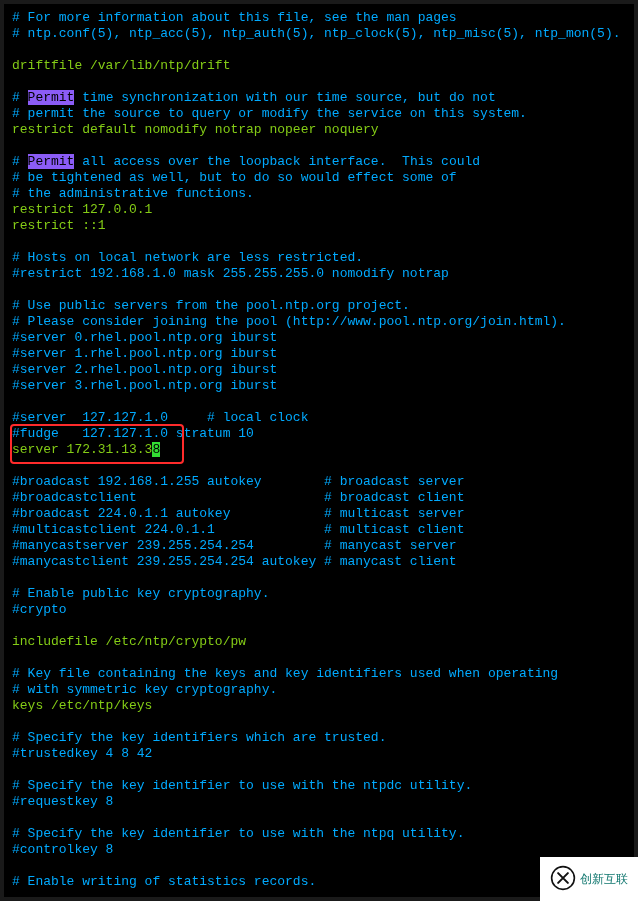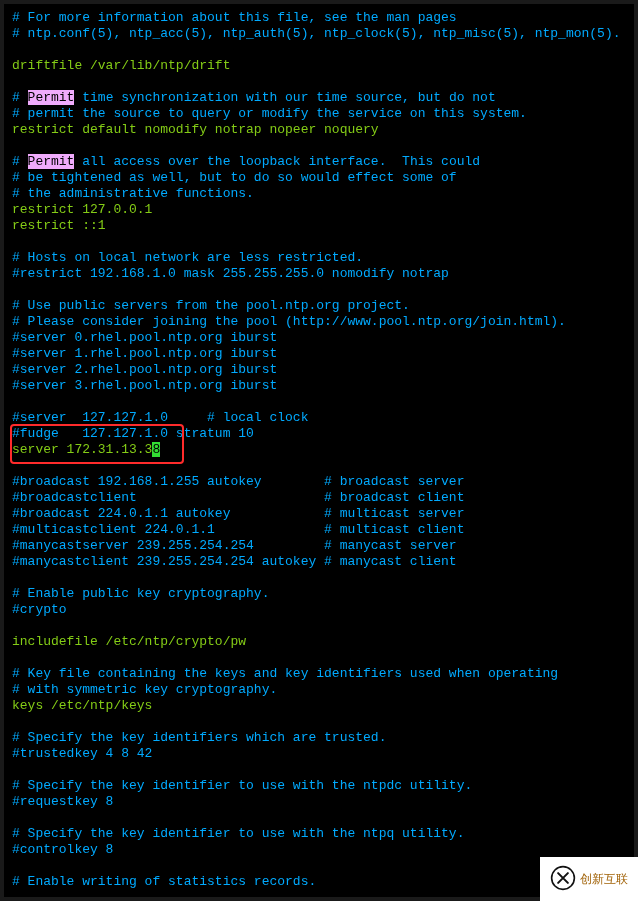--- a/index.html
+++ b/index.html
@@ -19,21 +19,21 @@
     height: 893px;
     margin: 4px;
     padding: 6px 3px 4px 8px;
     box-sizing: border-box;
     line-height: 16px;
     white-space: pre;
     position: relative;
   }
   .comment { color: #00aaff; }
   .code { color: #84cc16; }
-  .hl { background: #f0abfc; color: #000; }
+  .hl { background: #8b5cf6; color: #000; }
   .redbox {
     position: absolute;
     border: 2px solid #ff2b2b;
     border-radius: 4px;
     pointer-events: none;
   }
   .cursor {
     background: #33dd33;
     color: #000;
   }
@@ -43,21 +43,21 @@
     bottom: 0;
     width: 98px;
     height: 44px;
     background: #fff;
     display: flex;
     align-items: center;
     justify-content: center;
     gap: 4px;
     font-family: "Microsoft YaHei", sans-serif;
     font-size: 12px;
-    color: #a16207;
+    color: #0f766e;
     font-weight: 500;
   }
   .watermark svg { width: 26px; height: 26px; }
 </style>
 </head>
 <body>
 
 <div class="terminal" id="term"><div class="comment" style="height: 16px;"># For more information about this file, see the man pages</div><div class="comment" style="height: 16px;"># ntp.conf(5), ntp_acc(5), ntp_auth(5), ntp_clock(5), ntp_misc(5), ntp_mon(5).</div><div style="height: 16px;">&nbsp;</div><div class="code" style="height: 16px;">driftfile /var/lib/ntp/drift</div><div style="height: 16px;">&nbsp;</div><div style="height: 16px;"><span class="comment"># </span><span class="hl">Permit</span><span class="comment"> time synchronization with our time source, but do not</span></div><div class="comment" style="height: 16px;"># permit the source to query or modify the service on this system.</div><div class="code" style="height: 16px;">restrict default nomodify notrap nopeer noquery</div><div style="height: 16px;">&nbsp;</div><div style="height: 16px;"><span class="comment"># </span><span class="hl">Permit</span><span class="comment"> all access over the loopback interface.  This could</span></div><div class="comment" style="height: 16px;"># be tightened as well, but to do so would effect some of</div><div class="comment" style="height: 16px;"># the administrative functions.</div><div class="code" style="height: 16px;">restrict 127.0.0.1</div><div class="code" style="height: 16px;">restrict ::1</div><div style="height: 16px;">&nbsp;</div><div class="comment" style="height: 16px;"># Hosts on local network are less restricted.</div><div class="comment" style="height: 16px;">#restrict 192.168.1.0 mask 255.255.255.0 nomodify notrap</div><div style="height: 16px;">&nbsp;</div><div class="comment" style="height: 16px;"># Use public servers from the pool.ntp.org project.</div><div class="comment" style="height: 16px;"># Please consider joining the pool (http://www.pool.ntp.org/join.html).</div><div class="comment" style="height: 16px;">#server 0.rhel.pool.ntp.org iburst</div><div class="comment" style="height: 16px;">#server 1.rhel.pool.ntp.org iburst</div><div class="comment" style="height: 16px;">#server 2.rhel.pool.ntp.org iburst</div><div class="comment" style="height: 16px;">#server 3.rhel.pool.ntp.org iburst</div><div style="height: 16px;">&nbsp;</div><div class="comment" style="height: 16px;">#server  127.127.1.0     # local clock</div><div class="comment" style="height: 16px;">#fudge   127.127.1.0 stratum 10</div><div style="height: 16px;"><span class="code">server 172.31.13.3</span><span class="cursor">8</span></div><div style="height: 16px;">&nbsp;</div><div class="comment" style="height: 16px;">#broadcast 192.168.1.255 autokey        # broadcast server</div><div class="comment" style="height: 16px;">#broadcastclient                        # broadcast client</div><div class="comment" style="height: 16px;">#broadcast 224.0.1.1 autokey            # multicast server</div><div class="comment" style="height: 16px;">#multicastclient 224.0.1.1              # multicast client</div><div class="comment" style="height: 16px;">#manycastserver 239.255.254.254         # manycast server</div><div class="comment" style="height: 16px;">#manycastclient 239.255.254.254 autokey # manycast client</div><div style="height: 16px;">&nbsp;</div><div class="comment" style="height: 16px;"># Enable public key cryptography.</div><div class="comment" style="height: 16px;">#crypto</div><div style="height: 16px;">&nbsp;</div><div class="code" style="height: 16px;">includefile /etc/ntp/crypto/pw</div><div style="height: 16px;">&nbsp;</div><div class="comment" style="height: 16px;"># Key file containing the keys and key identifiers used when operating</div><div class="comment" style="height: 16px;"># with symmetric key cryptography.</div><div class="code" style="height: 16px;">keys /etc/ntp/keys</div><div style="height: 16px;">&nbsp;</div><div class="comment" style="height: 16px;"># Specify the key identifiers which are trusted.</div><div class="comment" style="height: 16px;">#trustedkey 4 8 42</div><div style="height: 16px;">&nbsp;</div><div class="comment" style="height: 16px;"># Specify the key identifier to use with the ntpdc utility.</div><div class="comment" style="height: 16px;">#requestkey 8</div><div style="height: 16px;">&nbsp;</div><div class="comment" style="height: 16px;"># Specify the key identifier to use with the ntpq utility.</div><div class="comment" style="height: 16px;">#controlkey 8</div><div style="height: 16px;">&nbsp;</div><div class="comment" style="height: 16px;"># Enable writing of statistics records.</div></div>
 
 <div class="redbox" id="redbox" style="top: 424px; left: 10px; width: 170px; height: 36px;"></div>

